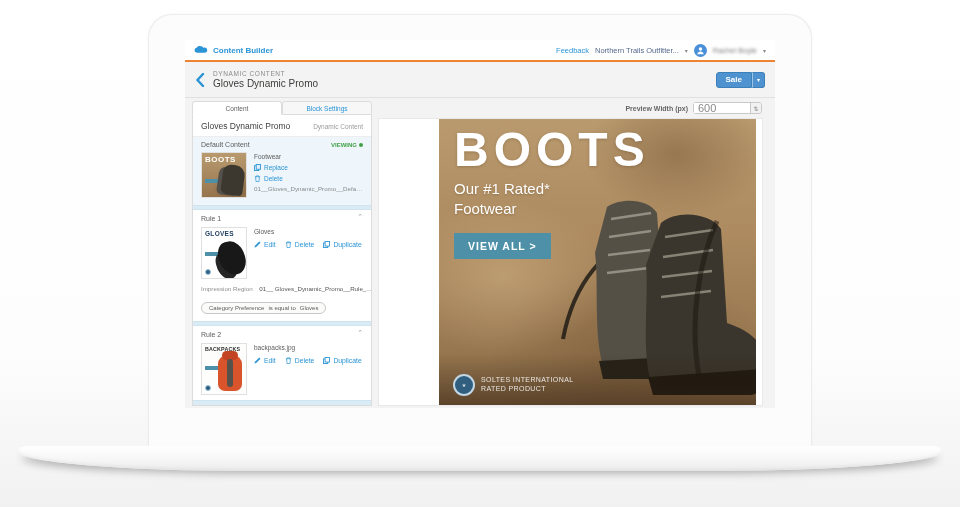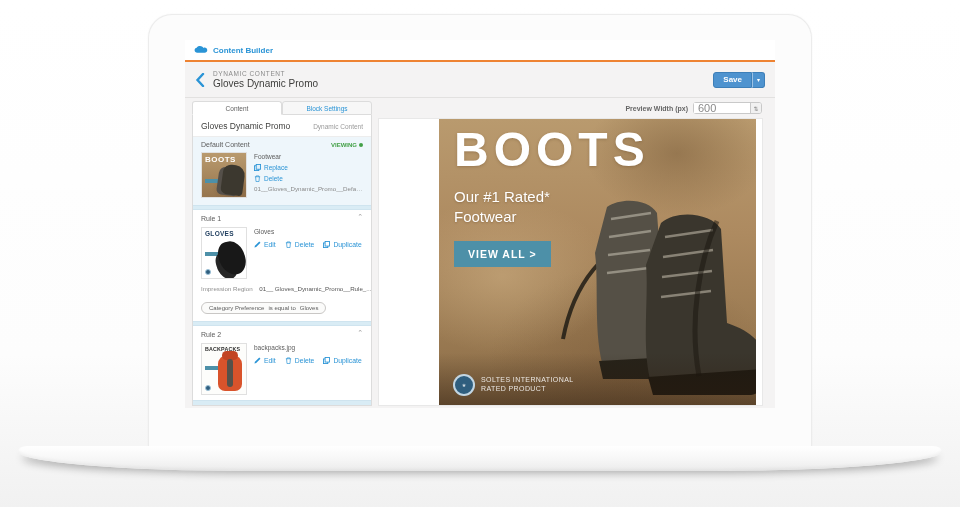--- a/index.html
+++ b/index.html
@@ -126,21 +126,21 @@
   .ad {
     position:absolute; top:0; bottom:0; right:6px; width:317px; overflow:hidden;
     background:
       radial-gradient(130px 90px at 75% 12%, rgba(125,95,60,.55), rgba(0,0,0,0) 70%),
       radial-gradient(160px 110px at 20% 55%, rgba(210,180,135,.5), rgba(0,0,0,0) 70%),
       radial-gradient(200px 140px at 60% 85%, rgba(120,88,55,.55), rgba(0,0,0,0) 70%),
       linear-gradient(180deg,#b99a6e 0%,#ad8a60 40%,#9a7a52 75%,#8a6c47 100%);
   }
   .ad-inner { position:absolute; left:15px; top:6px; z-index:3; }
   .ad-headline { font-size:48px; font-weight:bold; color:#fff; letter-spacing:5px; line-height:1.05; text-shadow:0 1px 3px rgba(90,60,30,.3); }
-  .ad-sub { margin-top:12px; font-size:15px; color:#fff; line-height:1.3; text-shadow:0 1px 2px rgba(90,60,30,.35); }
+  .ad-sub { margin-top:4px; font-size:15px; color:#fff; line-height:1.3; text-shadow:0 1px 2px rgba(90,60,30,.35); }
   .ad-cta {
     display:inline-block; margin-top:15px; background:#4d90a8; color:#fff;
     font-size:10.5px; font-weight:bold; letter-spacing:1px; padding:7px 14px; cursor:pointer;
   }
   .boots-svg { position:absolute; right:-8px; top:52px; z-index:2; }
   .ad-shade { position:absolute; left:0; right:0; bottom:0; height:52px; z-index:4;
     background:linear-gradient(180deg, rgba(45,28,15,0) 0%, rgba(45,28,15,.5) 100%); }
   .seal-row { position:absolute; left:14px; bottom:9px; z-index:5; display:flex; align-items:center; gap:6px; }
   .seal {
     width:22px; height:22px; border-radius:50%; background:#2f5e7e;
@@ -180,34 +180,47 @@
 <div class="laptop-lid">
   <div class="screen">
 
     <div class="nav">
       <div class="brand">
         <svg width="15" height="10" viewBox="0 0 20 13">
             <path d="M8 1.2c2 0 3.6 1 4.4 2.5.5-.3 1.1-.4 1.7-.4 2 0 3.6 1.5 3.6 3.4S16.1 10 14.2 10H4.3C2.4 10 .8 8.6.8 6.8c0-1.6 1.2-3 2.8-3.3C4.2 2 5.9 1.2 8 1.2z" fill="#2a94d6"></path>
           </svg>
         <span>Content Builder</span>
       </div>
+      <div class="nav-right">
+        <span class="link">Feedback</span>
+        <span class="account">Northern Trails Outfitter...</span>
+        <span class="caret">▾</span>
+        <span class="avatar">
+          <svg width="9" height="9" viewBox="0 0 10 10">
+              <circle cx="5" cy="3.4" r="1.9" fill="#fff"></circle>
+              <path d="M1.4 9.2c.4-2 1.9-3 3.6-3s3.2 1 3.6 3z" fill="#fff"></path>
+            </svg>
+        </span>
+        <span class="user-name">Rachel Boyle</span>
+        <span class="caret">▾</span>
+      </div>
     </div>
 
     <div class="page-header">
       <span class="back">
         <svg width="10" height="14" viewBox="0 0 10 14">
             <path d="M8 1 2.5 7 8 13" stroke="#2a94d6" stroke-width="2.4" fill="none" stroke-linecap="round"></path>
           </svg>
       </span>
       <div>
         <div class="crumb">DYNAMIC CONTENT</div>
         <div class="page-title">Gloves Dynamic Promo</div>
       </div>
       <div class="save-group">
-        <button class="save-btn">Save</button>
+        <button class="save-btn">Sale</button>
         <span class="save-caret">▾</span>
       </div>
     </div>
 
     <div class="content">
 
       <div class="left-col">
         <div class="tabs">
           <div class="tab active">Content</div>
           <div class="tab inactive">Block Settings</div>

